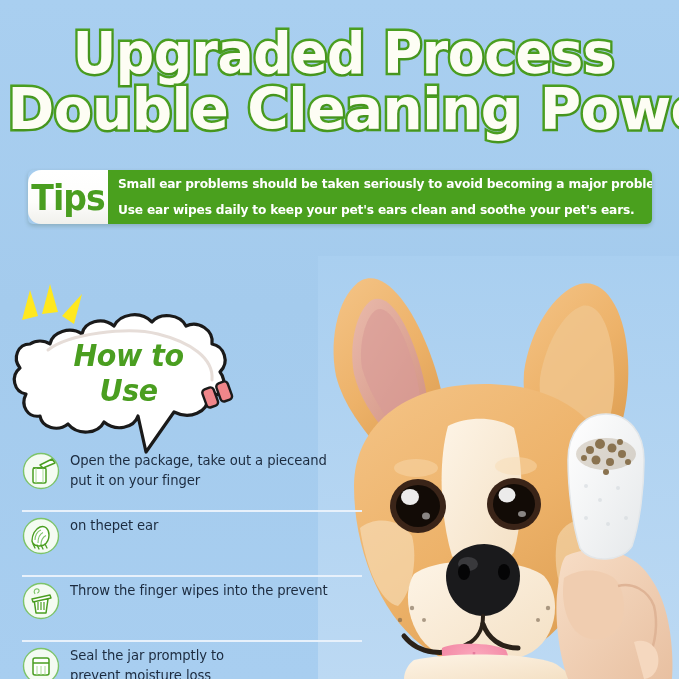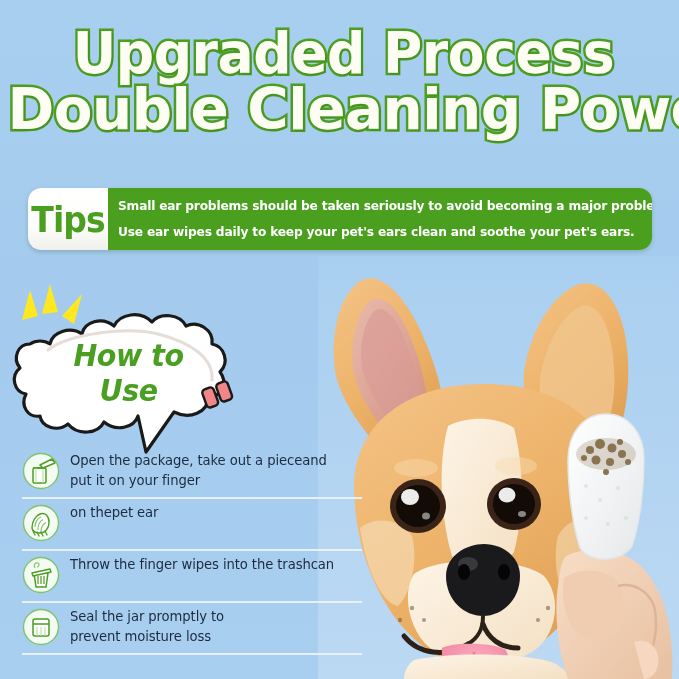--- a/index.html
+++ b/index.html
@@ -68,26 +68,25 @@
     line-height: 62px;
     transform: scaleX(0.99);
   }
 
   
   .tips-banner {
     position: absolute;
     left: 28px;
     top: 170px;
     width: 624px;
-    height: 62px;
-    border-radius: 13px;
+    height: 54px;
+    border-radius: 5px;
     overflow: hidden;
     box-shadow: 0 2px 4px rgba(40,70,30,0.22);
     display: flex;
-    margin-top: 18px;
   }
   .tips-left {
     width: 120px;
     height: 100%;
     background: linear-gradient(180deg,#ffffff 0%, #fdfdfb 60%, #f0f0ec 100%);
     display: flex;
     align-items: center;
     justify-content: center;
     border-top-left-radius: 13px;
     border-bottom-left-radius: 13px;
@@ -150,21 +149,21 @@
   .steps {
     position: absolute;
     left: 22px;
     top: 450px;
     width: 340px;
   }
   .step-row {
     display: flex;
     align-items: flex-start;
     border-bottom: 2px solid #e8f1fb;
-    padding-bottom: 3px;
+    padding-bottom: 16px;
     margin-bottom: 3px;
     min-height: 44px;
   }
   .step-row:last-child { }
   .step-icon {
     width: 38px;
     height: 38px;
     flex: 0 0 38px;
     margin-top: 2px;
     margin-right: 10px;
@@ -390,21 +389,21 @@
       <div class="step-icon">
         <svg width="38" height="38" viewBox="0 0 38 38" xmlns="http://www.w3.org/2000/svg">
           <circle cx="19" cy="19" r="17.5" fill="#f4fbf2" stroke="#7dc46a" stroke-width="1.4"></circle>
           <path d="M12 17 L26 17 L24 31 L14 31 Z" fill="#ffffff" stroke="#4a9e20" stroke-width="1.5" stroke-linejoin="round"></path>
           <path d="M16 20 L16 28 M19 20 L19 28 M22 20 L22 28" stroke="#4a9e20" stroke-width="1.2"></path>
           <path d="M10 17 L28 13 L29 16 L11 20 Z" fill="#ffffff" stroke="#4a9e20" stroke-width="1.4" stroke-linejoin="round"></path>
           <path d="M13 12 C11 9 13 6 16 7 C18 8 17 11 15 11" fill="none" stroke="#7dc46a" stroke-width="1.2"></path>
         </svg>
       </div>
       <div class="step-text">
-        <span>Throw the finger wipes into the trashcan</span>
+        <span>Throw the finger wipes into the prevent</span>
       </div>
     </div>
 
     <div class="step-row">
       <div class="step-icon">
         <svg width="38" height="38" viewBox="0 0 38 38" xmlns="http://www.w3.org/2000/svg">
           <circle cx="19" cy="19" r="17.5" fill="#f4fbf2" stroke="#7dc46a" stroke-width="1.4"></circle>
           <rect x="11" y="11" width="16" height="17" rx="2" fill="#ffffff" stroke="#4a9e20" stroke-width="1.5"></rect>
           <path d="M11 16 L27 16" stroke="#4a9e20" stroke-width="1.5"></path>
           <path d="M15 19 L15 28 M19 19 L19 28 M23 19 L23 28" stroke="#a9dc96" stroke-width="1"></path>

